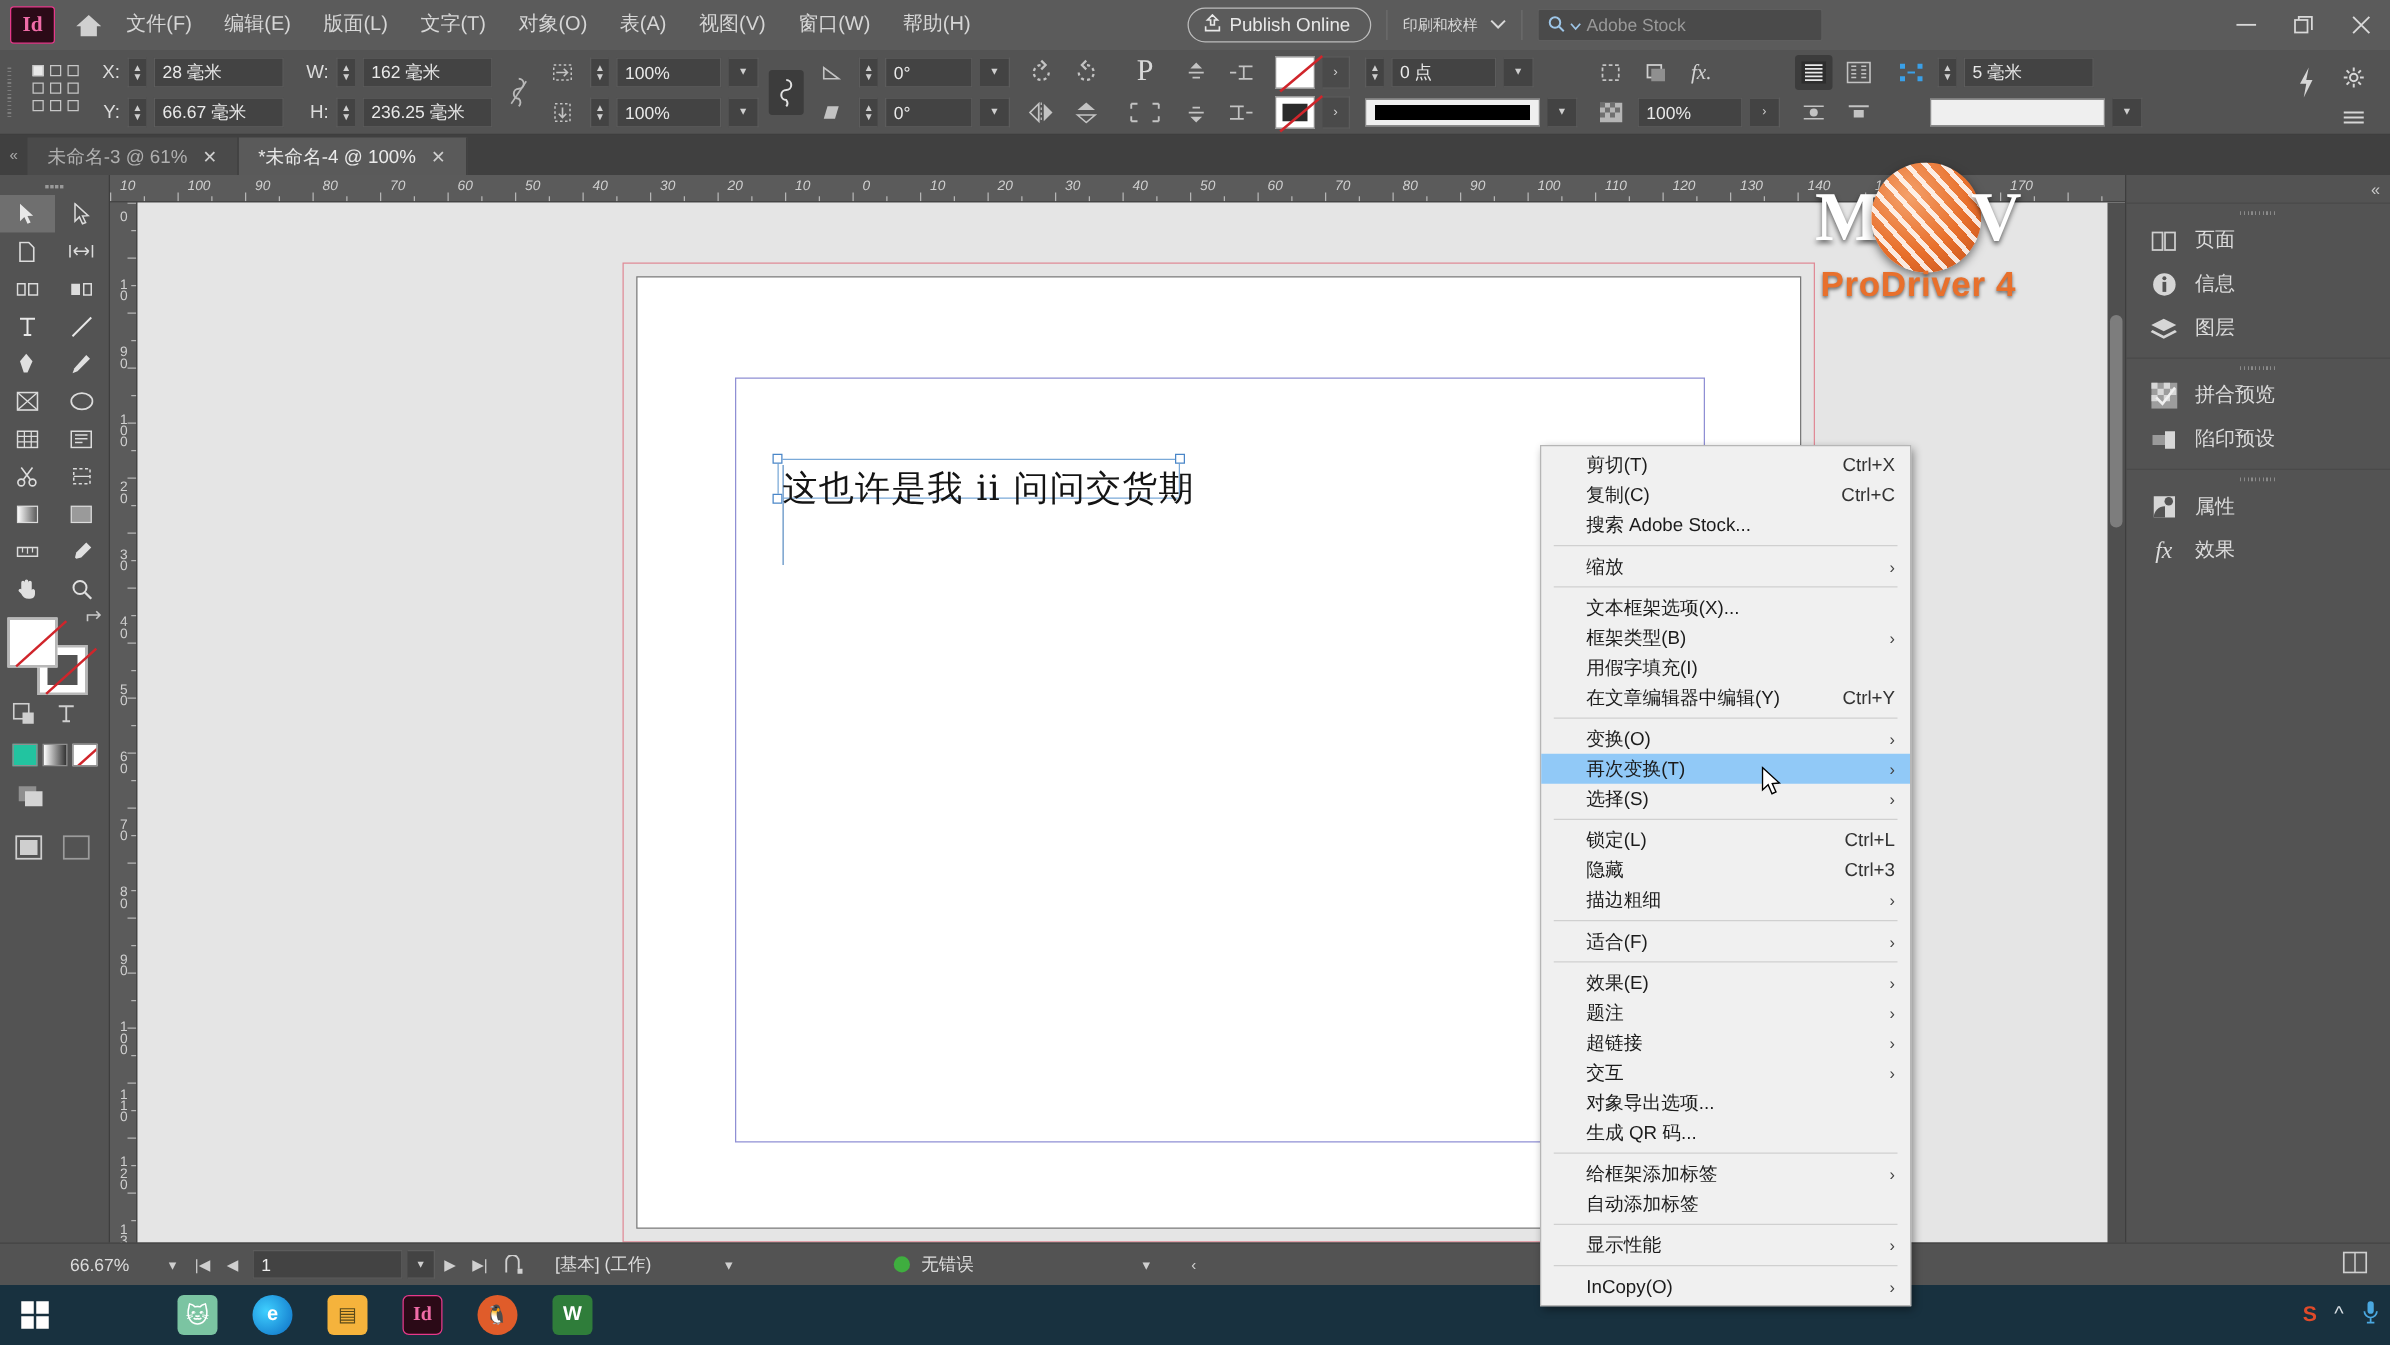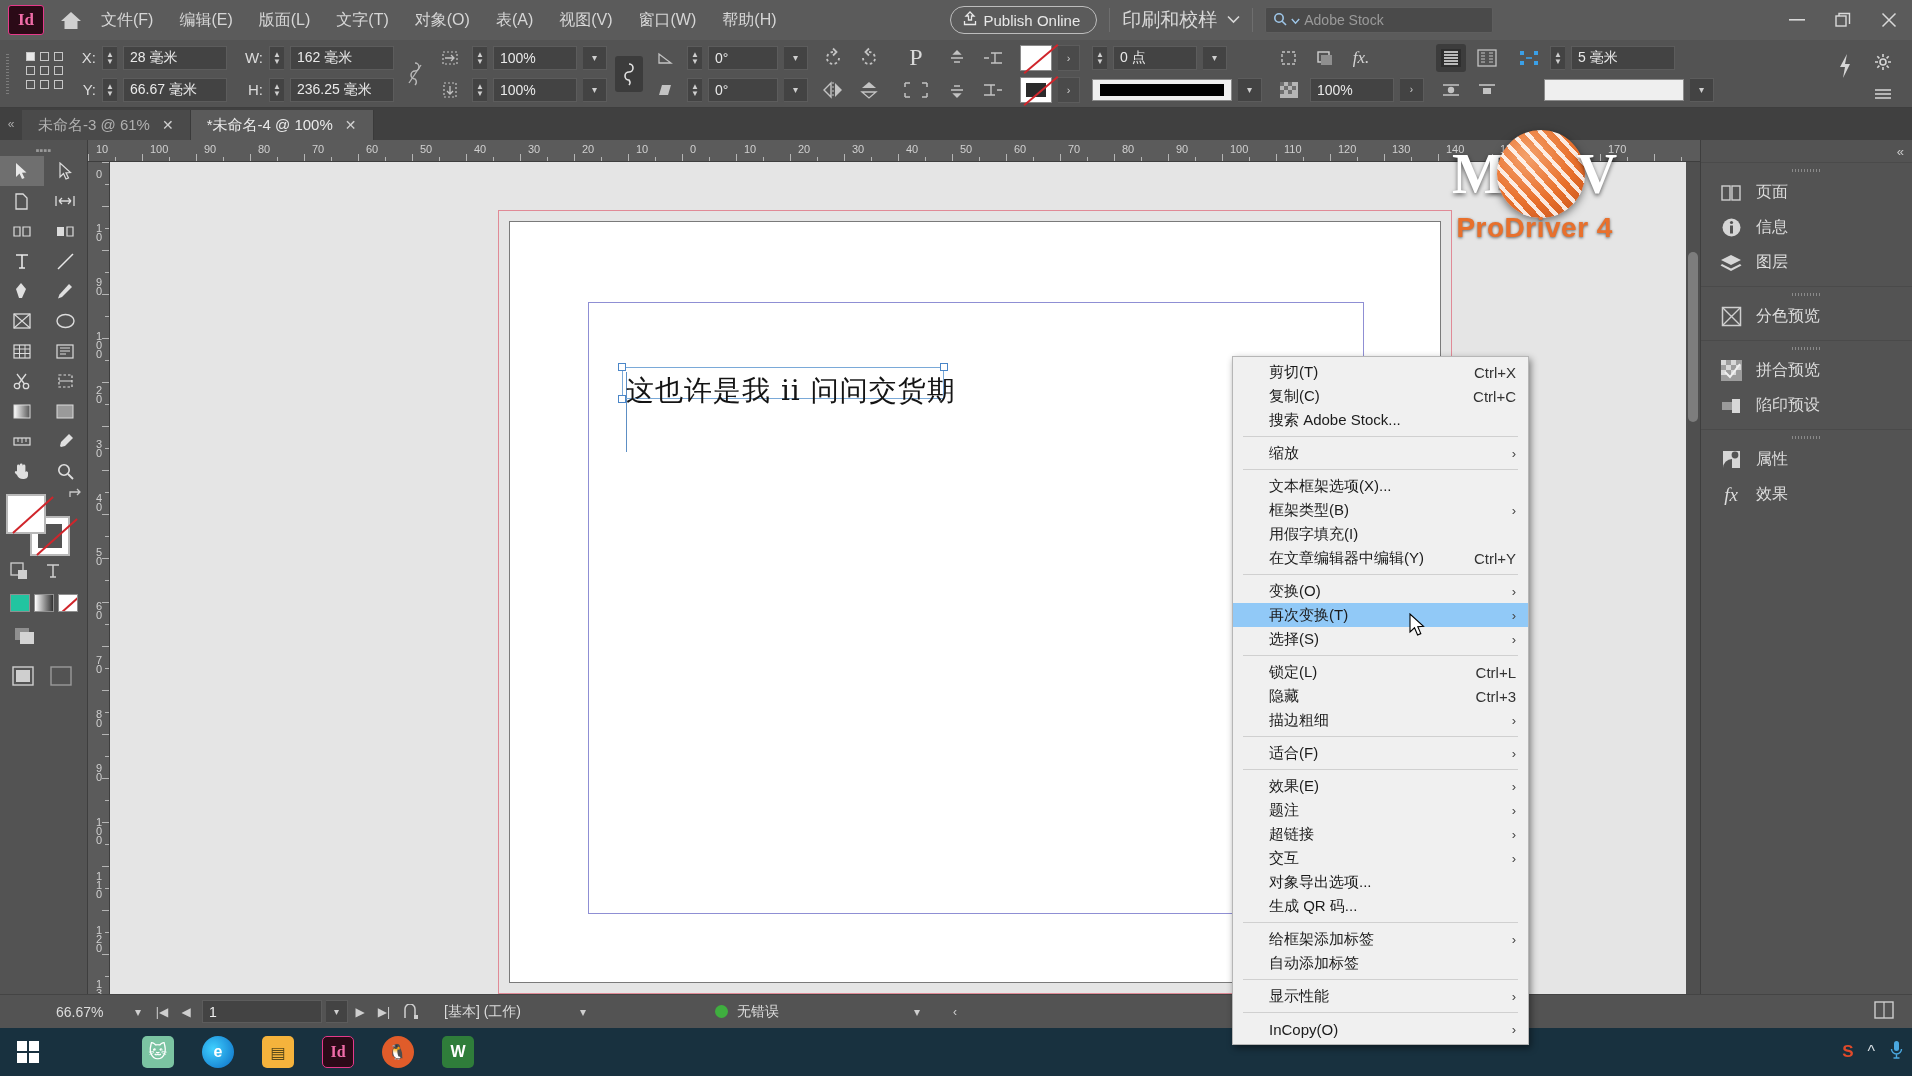--- a/index.html
+++ b/index.html
@@ -28,21 +28,21 @@
     padding: 0 13px; height: 40px; line-height: 40px;
     color: #d6d6d6; font-size: 16px; white-space: nowrap; cursor: default;
   }
   .publish-btn {
     margin-left: 160px; height: 28px; padding: 0 16px 0 12px;
     border: 1px solid #bdbdbd; border-radius: 14px; color: #e8e8e8;
     font-size: 15px; display: flex; align-items: center; gap: 7px;
     background: transparent;
   }
   .vsep { width:1px; height:24px; background:#6e6e6e; margin:0 12px; }
-  .workspace-sel { color:#d8d8d8; font-size:19px; display:flex; align-items:flex-start; gap:10px; }
+  .workspace-sel { color:#d8d8d8; font-size:12px; display:flex; align-items:center; gap:10px; }
   .stock-search {
     width: 228px; height: 26px; background: #4a4a4a; border:1px solid #5e5e5e;
     border-radius:2px; display:flex; align-items:center; gap:4px; padding:0 7px;
     color:#9a9a9a; font-size:14px;
   }
   .win-btns { position:absolute; right:0; top:0; display:flex; height:40px; }
   .win-btn { width:46px; height:40px; display:flex; align-items:center; justify-content:center; color:#d9d9d9; }
 
   
   .controlbar {
@@ -133,21 +133,21 @@
   .ruler-h {
     position:absolute; top:140px; left:88px; right:212px; height:22px;
     background:#5b5b5b; border-bottom:1px solid #3e3e3e; overflow:hidden;
     color:#d0d0d0; font-size:11px;
   }
   .ruler-v {
     position:absolute; top:162px; left:88px; width:22px; bottom:48px;
     background:#5b5b5b; border-right:1px solid #3e3e3e; overflow:hidden;
     color:#d0d0d0; font-size:11px;
   }
-  .rtick { position:absolute; top:3px; }
+  .rtick { position:absolute; top:3px;font-style:italic; }
   .rvtick { position:absolute; left:3px; width:16px; line-height:9px; text-align:center; }
   .canvas {
     position:absolute; top:162px; left:110px; right:212px; bottom:48px;
     background:#e5e5e5; overflow:hidden;
   }
   .pasteboard-page {
     position:absolute; left:400px; top:60px; width:930px; height:760px;
     background:#fff; box-shadow:0 0 0 1px #7a7a7a;
   }
   .bleed-line { position:absolute; left:388px; top:48px; width:954px; height:784px; border:1px solid #e08a96; }
@@ -1060,34 +1060,20 @@
         <span class="dock-ic">
           <svg width="22" height="20" viewBox="0 0 22 20">
               <path d="M11 2 L21 7 L11 12 L1 7 Z" fill="#d6d6d6"></path>
               <path d="M2 11 L11 15.5 L20 11 L21.5 12.5 L11 18 L.5 12.5 Z" fill="#d6d6d6"></path>
             </svg>
         </span>
         <span>图层</span>
       </div>
     </div>
 
-    <div class="dock-group">
-      <div class="dock-grip">
-          <span></span>
-        </div>
-      <div class="dock-item">
-        <span class="dock-ic">
-          <svg width="21" height="21" viewBox="0 0 21 21">
-              <rect x="1.5" y="1.5" width="18" height="18" fill="none" stroke="#cfcfcf" stroke-width="1.5"></rect>
-              <path d="M1.5 1.5 L10.5 10.5 L19.5 1.5 M1.5 19.5 L10.5 10.5 L19.5 19.5" fill="none" stroke="#cfcfcf" stroke-width="1.4"></path>
-            </svg>
-        </span>
-        <span>分色预览</span>
-      </div>
-    </div>
 
     <div class="dock-group">
       <div class="dock-grip">
           <span></span>
         </div>
       <div class="dock-item">
         <span class="dock-ic">
           <svg width="21" height="21" viewBox="0 0 21 21">
               <rect width="21" height="21" fill="#9d9d9d"></rect>
               <path d="M0 0 H5 V5 H0Z M10 0 H15 V5 H10Z M5 5 H10 V10 H5Z M15 5 H20 V10 H15Z M0 10 H5 V15 H0Z M10 10 H15 V15 H10Z" fill="#d8d8d8"></path>

